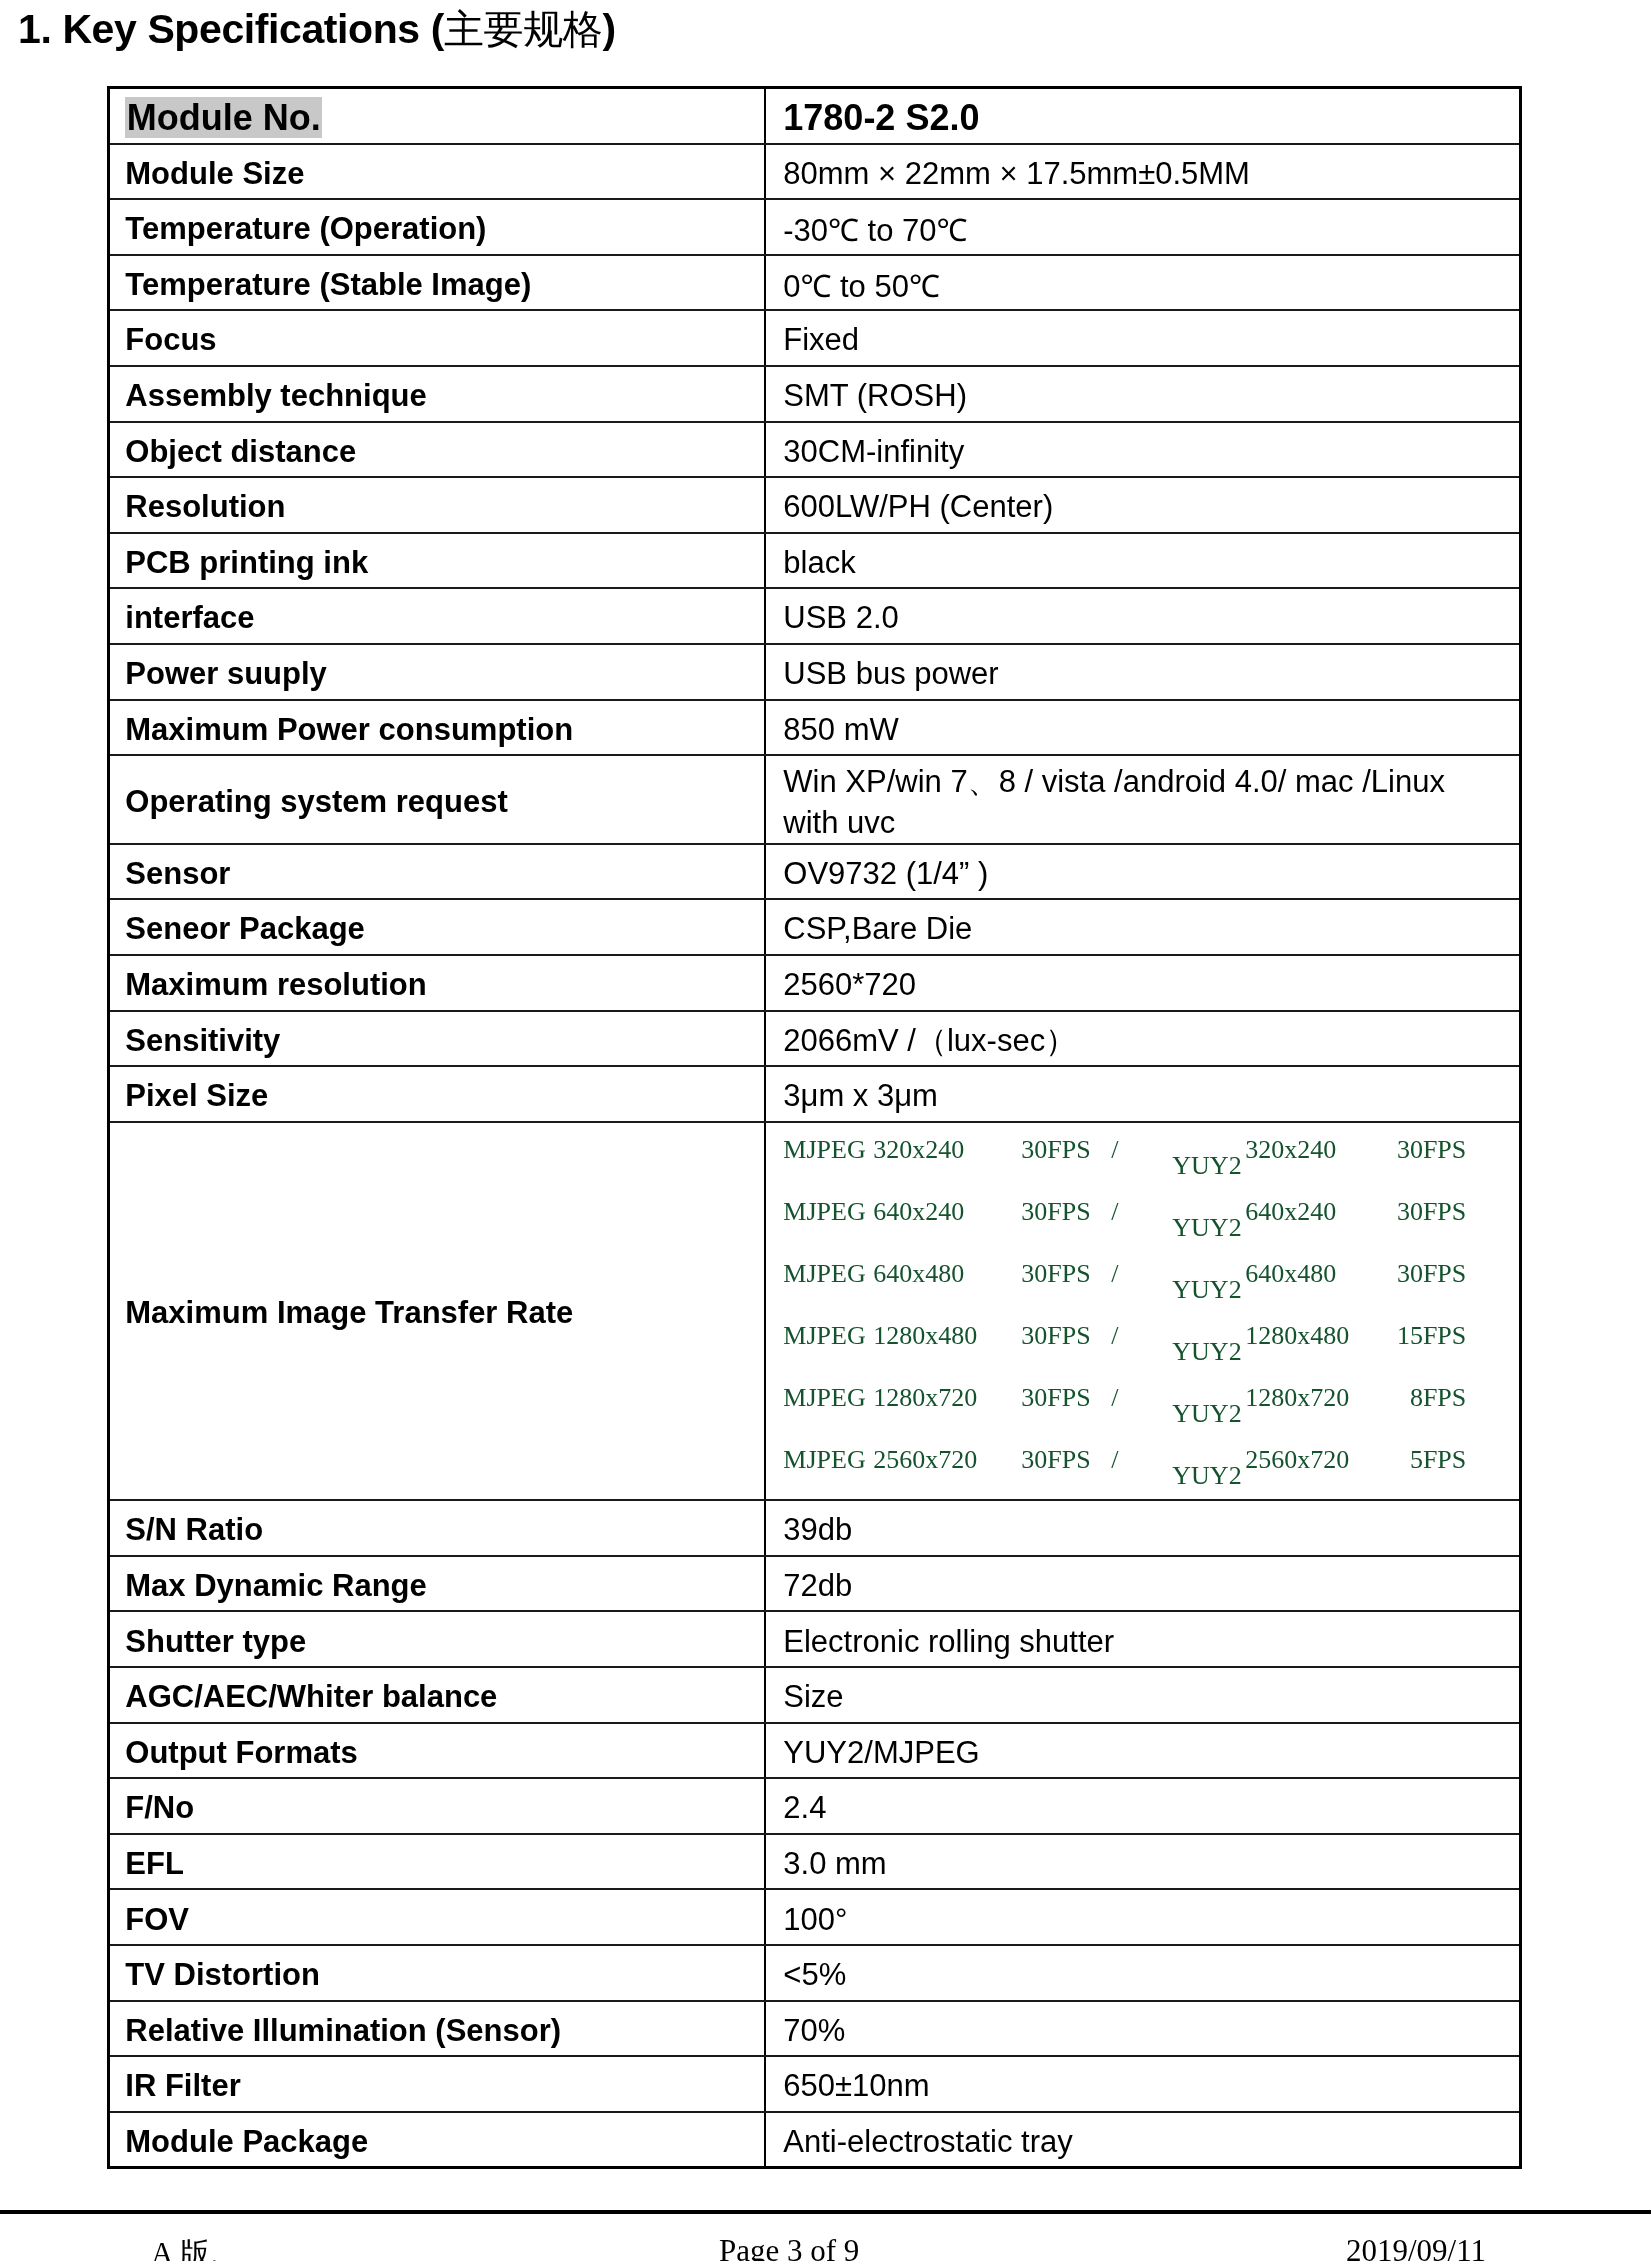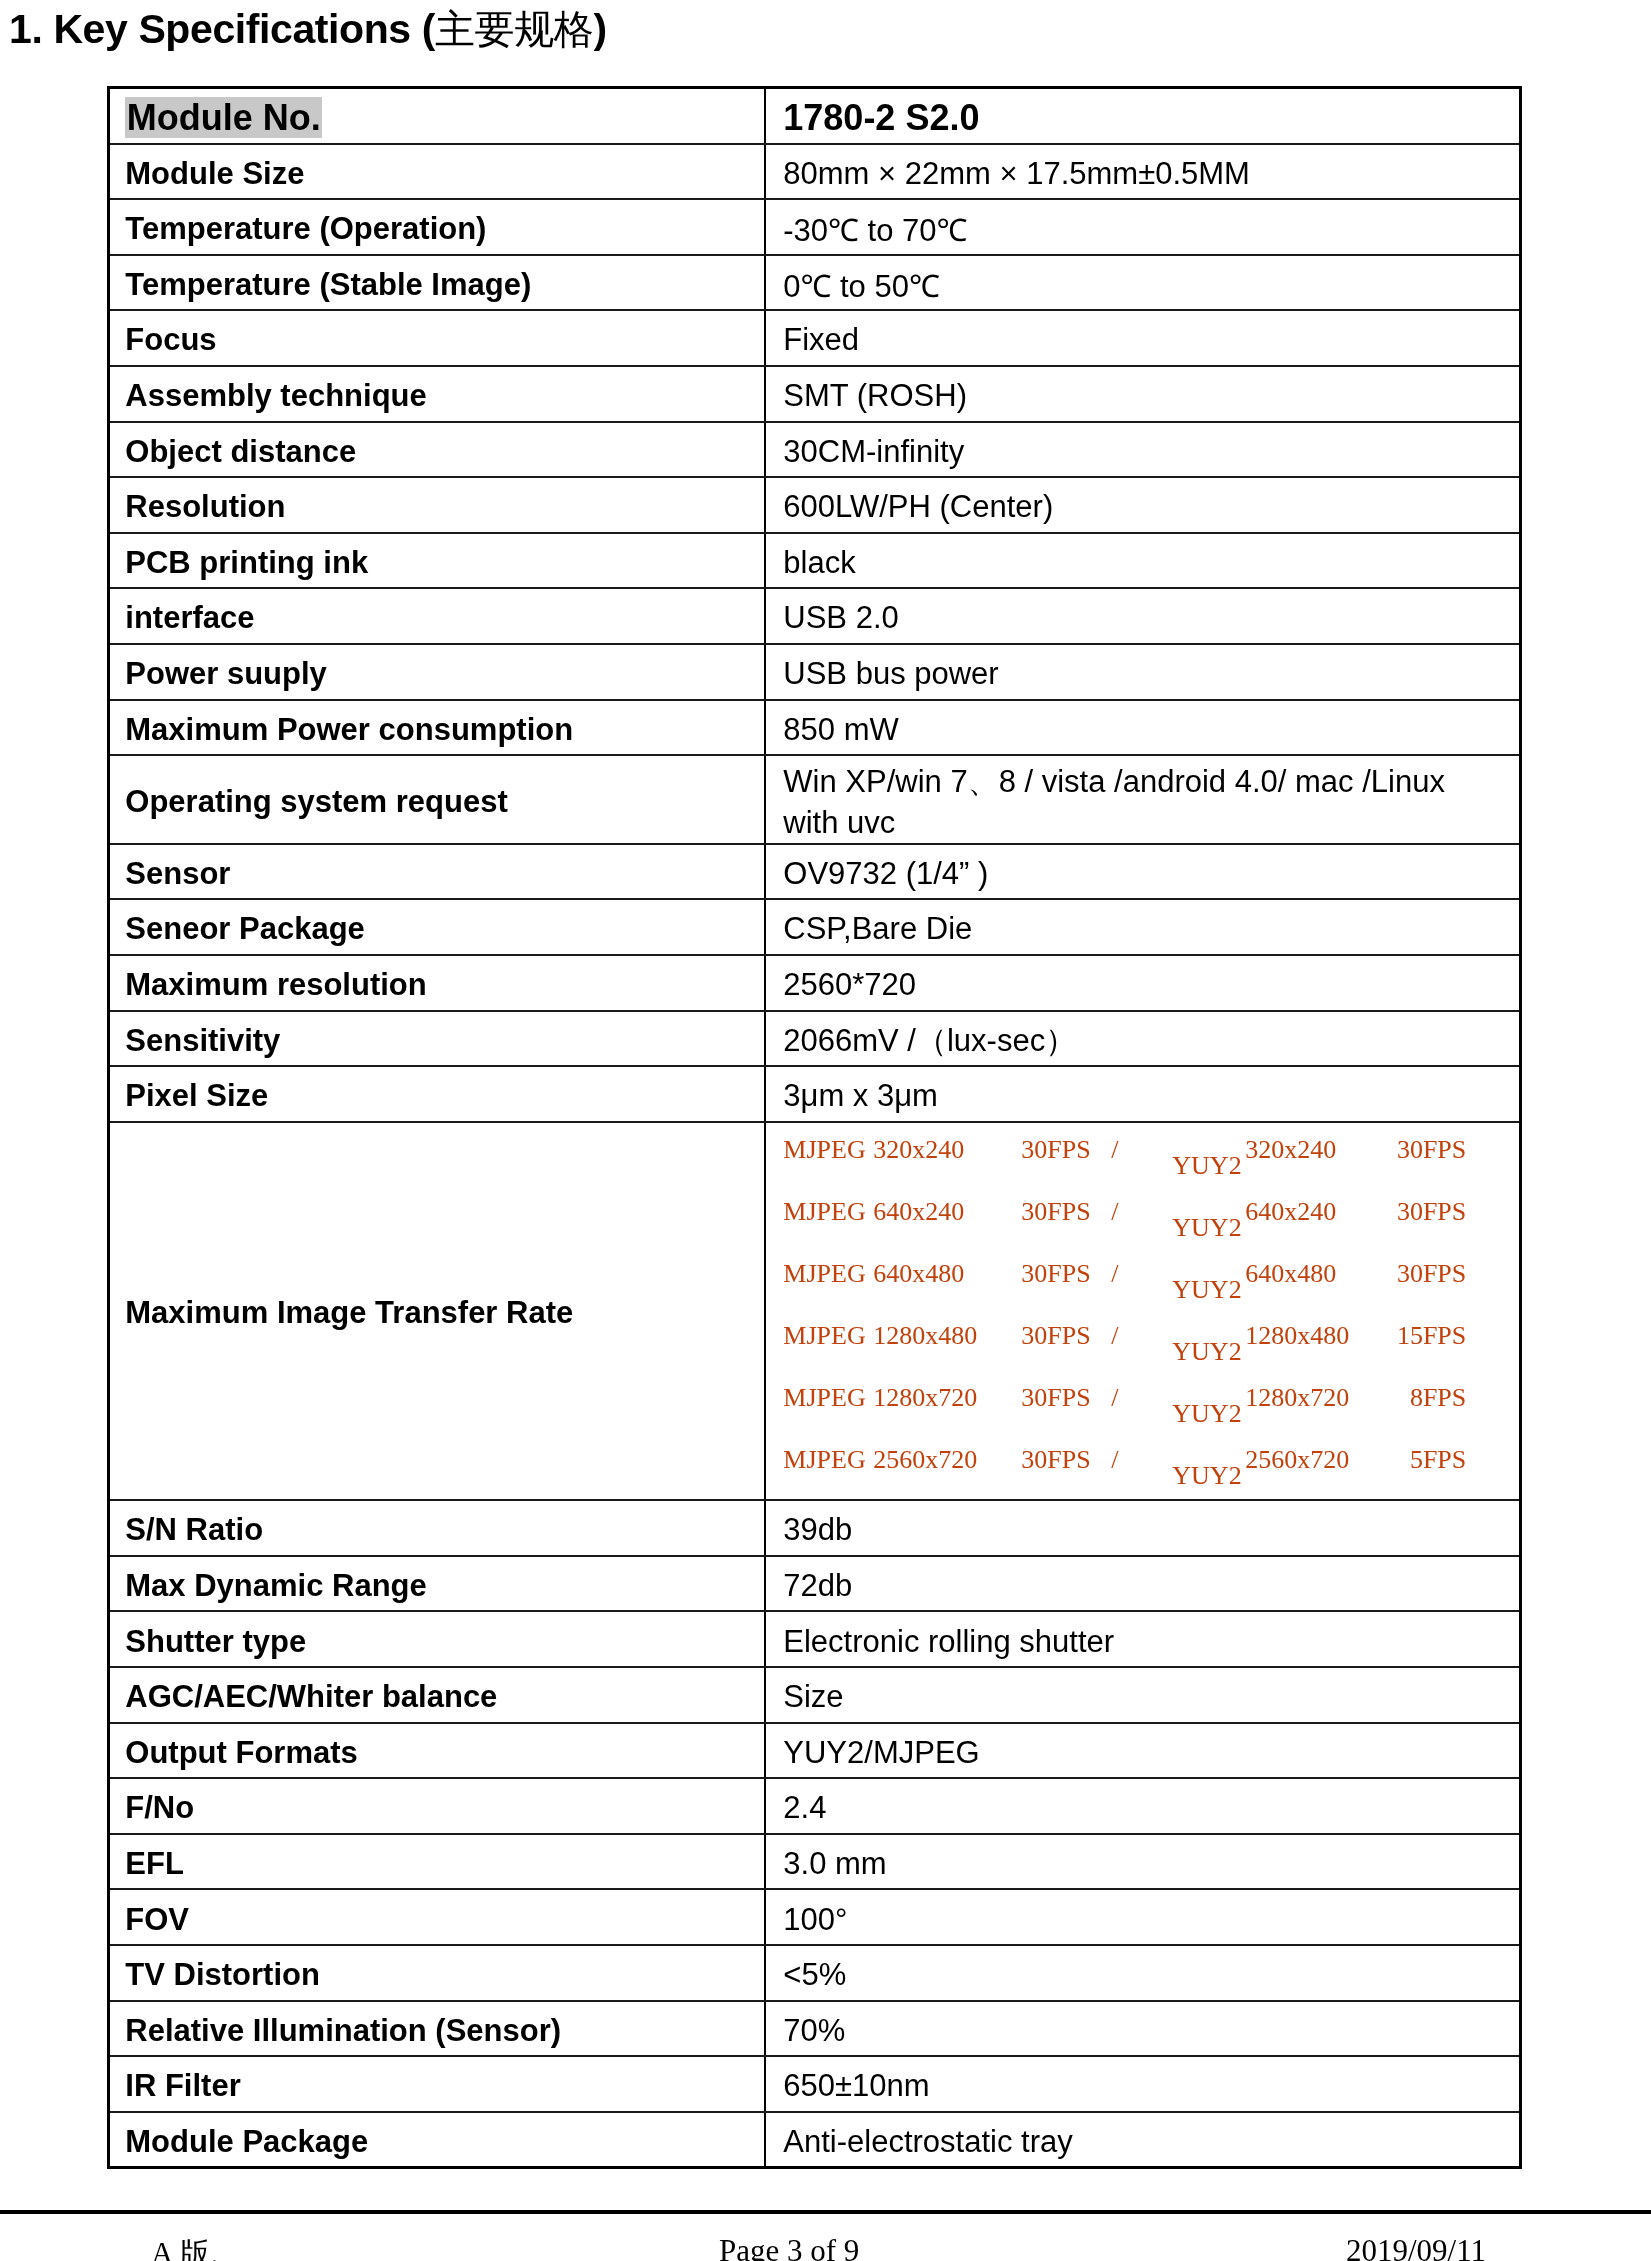--- a/index.html
+++ b/index.html
@@ -1,18 +1,18 @@
 <!DOCTYPE html>
 <html style="font-size:12.2px"><head>
 <meta charset="utf-8">
 <style>
   html, body { margin: 0; padding: 0; background: #ffffff; }
   body { width: 1651px; height: 2261px; position: relative; overflow: hidden; color: #000; }
   .title {
-    position: absolute; left: 9px; top: 1.5px;
+    position: absolute; left: 18px; top: 1.5px;
     font-family: "Liberation Sans", sans-serif; font-weight: bold; font-size: 41px;
     letter-spacing: -0.4px; white-space: nowrap; text-align: right;
   }
   .title .cjk { font-family: "DejaVu Serif", serif; font-weight: normal; font-size: 40px; }
   table.spec {
     position: absolute; left: 107px; top: 86px; width: 1415px;
     border-collapse: collapse; border: 3.1px solid #000;
     font-family: "Liberation Sans", sans-serif;
   }
   table.spec td {
@@ -25,21 +25,21 @@
   }
   table.spec td.value {
     font-size: 31px; padding-left: 17px; padding-top: 4.6px;
   }
   table.spec tr.head td { height: 49px; font-size: 36px; }
   table.spec tr.head td.label span.hl { background: #c8c8c8; padding: 0 1.5px; }
   table.spec tr.head td.value { font-weight: bold; }
   table.spec tr.tall td { height: 78px; }
   table.spec tr.tall td.value { line-height: 41px; font-size: 31px; }
   table.spec tr.rates td { height: 283px; }
-  .rates-list { font-family: "Liberation Serif", serif; font-size: 26px; color: #c2410c; line-height: 46px; }
+  .rates-list { font-family: "Liberation Serif", serif; font-size: 26px; color: #14532d; line-height: 46px; }
   .rate-line { white-space: pre; display: flex; }
   .rate-line span { display: inline-block; }
   .c1 { width: 90px; } .c2 { width: 148px; } .c3 { width: 90px; } .c4 { width: 61px; }
   .c5 { width: 73px; margin-top: 16px; } .c6 { width: 145px; } .c7 { width: 76px; text-align: right; }
   .footer-rule { position: absolute; left: 0; top: 2210px; width: 1651px; height: 3.8px; background: #000; }
   .footer { position: absolute; top: 2233px; font-family: "Liberation Serif", serif; font-size: 31px; white-space: nowrap; }
   .footer.left { left: 151px; }
   .footer.center { left: 719px; }
   .footer.right { left: 1346px; }
 </style>

